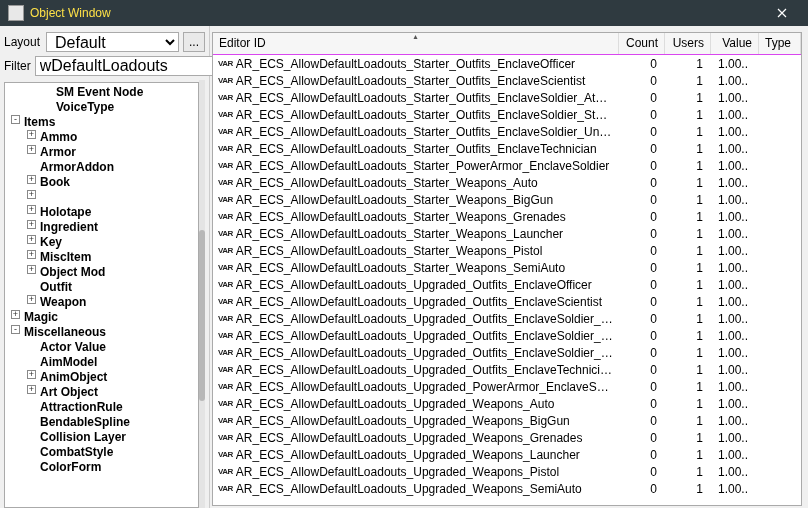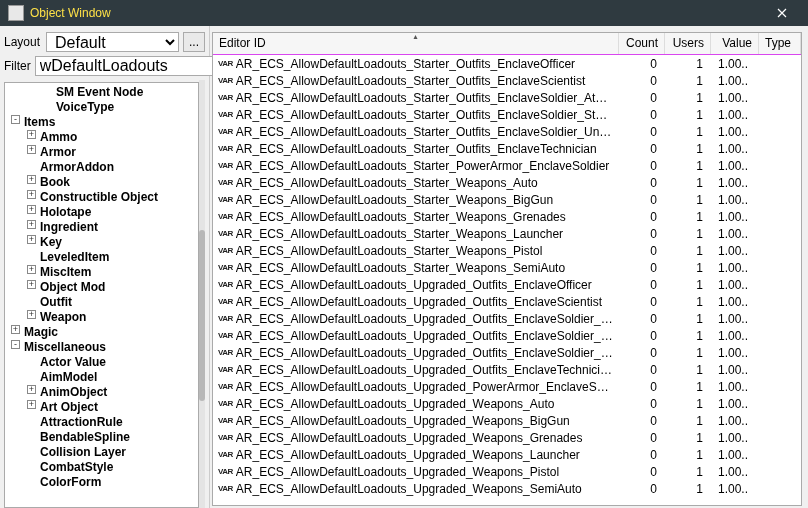--- a/index.html
+++ b/index.html
@@ -242,37 +242,32 @@
           <div class="treenode bold" style="padding-left: 22px;">
             <span class="noexp"></span>
             <span class="lbl">ArmorAddon</span>
           </div>
           <div class="treenode bold" style="padding-left: 22px;">
             <span class="exp">+</span>
             <span class="lbl">Book</span>
           </div>
           <div class="treenode bold" style="padding-left: 22px;">
             <span class="exp">+</span>
-            <span class="lbl">Constructible Object</span>
           </div>
           <div class="treenode bold" style="padding-left: 22px;">
             <span class="exp">+</span>
             <span class="lbl">Holotape</span>
           </div>
           <div class="treenode bold" style="padding-left: 22px;">
             <span class="exp">+</span>
             <span class="lbl">Ingredient</span>
           </div>
           <div class="treenode bold" style="padding-left: 22px;">
             <span class="exp">+</span>
             <span class="lbl">Key</span>
-          </div>
-          <div class="treenode bold" style="padding-left: 22px;">
-            <span class="noexp"></span>
-            <span class="lbl">LeveledItem</span>
           </div>
           <div class="treenode bold" style="padding-left: 22px;">
             <span class="exp">+</span>
             <span class="lbl">MiscItem</span>
           </div>
           <div class="treenode bold" style="padding-left: 22px;">
             <span class="exp">+</span>
             <span class="lbl">Object Mod</span>
           </div>
           <div class="treenode bold" style="padding-left: 22px;">

